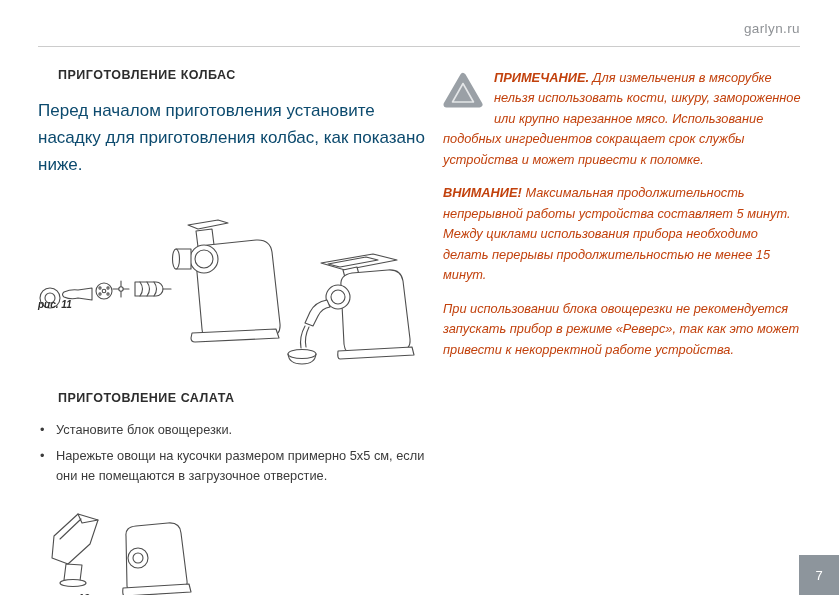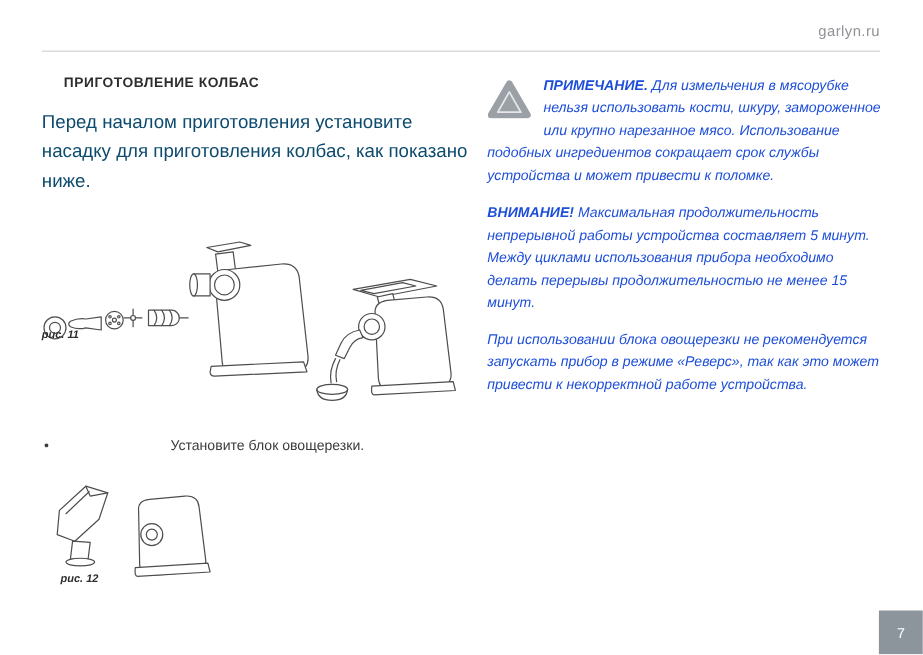--- a/index.html
+++ b/index.html
@@ -17,35 +17,35 @@
   .col-right{position:absolute;left:443px;top:68px;width:360px;}
   h2.sec-title{
     margin:0 0 15px 0;font-size:12.5px;font-weight:bold;color:#2d2d2d;letter-spacing:.5px;padding-left:20px;
   }
   p.body-text{margin:0 0 22px 0;font-size:17px;line-height:1.6;color:#0c4a6e;}
   .figure{position:relative;}
   .fig11{height:182px;margin:2px 0 8px 0;}
   .caption{font-size:10px;font-weight:bold;font-style:italic;color:#2d2d2d;}
   .cap11{position:absolute;left:0;top:98px;}
   .salad-title{margin-top:12px;}
-  ul.bullets{list-style:none;margin:12px 0 16px 0;padding:0;text-align:center;}
+  ul.bullets{list-style:none;margin:12px 0 16px 0;padding:0;}
   ul.bullets li{
     position:relative;padding-left:18px;margin-bottom:7px;
     font-size:12.8px;line-height:1.55;color:#3b3b3b;
   }
   ul.bullets li::before{content:"•";position:absolute;left:2px;top:0;color:#3b3b3b;}
   .figures-row{display:flex;margin-top:14px;height:102px;flex-direction:column;}
   .fig12{width:190px;height:102px;}
   .fig13{width:185px;height:102px;margin-left:8px;}
   .cap12{position:absolute;left:17px;bottom:0;}
   .cap13{position:absolute;left:2px;bottom:0;}
   .note-block{margin:0 0 13px 0;}
   .note-block::after{content:"";display:block;clear:both;}
   .warn-icon{float:left;width:40px;height:36px;margin:4px 11px 4px 0;}
-  .em{font-style:italic;font-size:12.8px;line-height:1.6;color:#1d4ed8;margin:0;}
+  .em{font-style:italic;font-size:12.8px;line-height:1.6;color:#c2410c;margin:0;}
   .em .lbl{font-weight:bold;font-style:italic;}
   .warn-block{margin:0 0 13px 0;}
   .extra{margin:0;}
   .pagenum{
     position:absolute;right:0;bottom:0;width:40px;height:40px;background:#8d959c;
     color:#ffffff;display:flex;align-items:center;justify-content:center;font-size:13px;
   }
   .lineart{stroke:#4e4e4e;fill:#ffffff;stroke-width:1.1;stroke-linejoin:round;stroke-linecap:round;}
   .nofill{fill:none;}
 </style>
@@ -99,23 +99,25 @@
           <circle cx="300" cy="96" r="7"></circle>
           <path d="M289,99 q-12,2 -17,12 l-5,11 l8,3 l5,-10 q4,-8 12,-9 z"></path>
           <path class="nofill" d="M271,126 q-5,10 -3,20 M267,125 q-6,11 -4,22"></path>
           <ellipse cx="264" cy="153" rx="14" ry="4.5"></ellipse>
           <path class="nofill" d="M250,153 q1,10 14,10 q13,0 14,-10"></path>
         </g>
       </svg>
       <span class="caption cap11">рис. 11</span>
     </div>
 
+    <h2 class="sec-title salad-title">ПРИГОТОВЛЕНИЕ САЛАТА</h2>
 
     <ul class="bullets">
       <li>Установите блок овощерезки.</li>
+      <li>Нарежьте овощи на кусочки размером примерно 5х5 см, если они не помещаются в загрузочное отверстие.</li>
     </ul>
 
     <div class="figures-row">
       <div class="figure fig12">
         <svg width="190" height="102" viewBox="0 0 190 102">
           <g class="lineart">
             <path d="M16,34 L40,12 L60,18 L52,42 L30,62 L14,56 Z"></path>
             <path class="nofill" d="M22,37 L43,17 M40,12 L44,21 L60,18"></path>
             <path d="M28,62 l16,1 l-2,16 l-16,-1 z"></path>
             <ellipse cx="35" cy="81" rx="13" ry="3.5"></ellipse>

